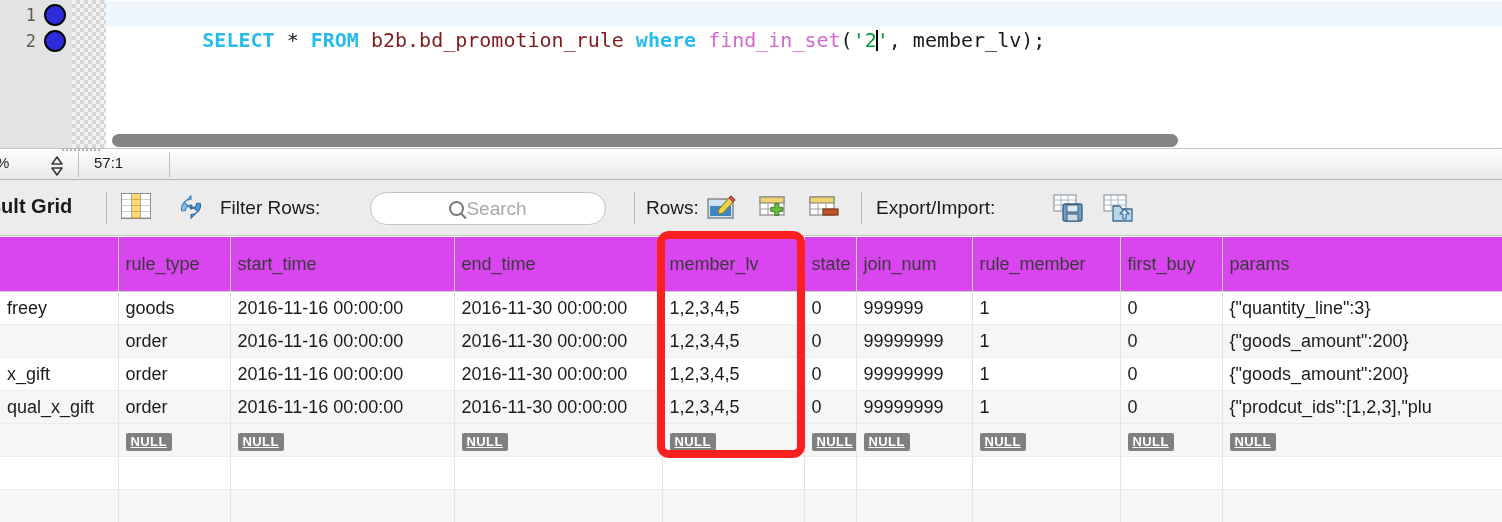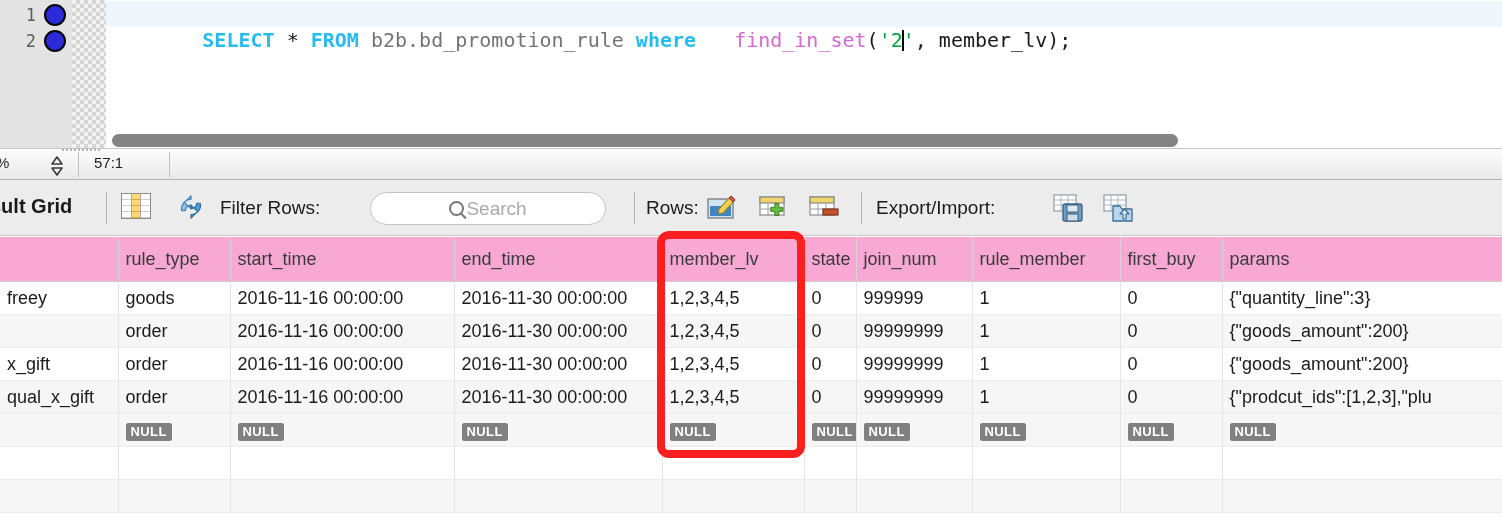--- a/index.html
+++ b/index.html
@@ -83,22 +83,22 @@
     line-height: 26px;
     white-space: pre;
     font-family: "DejaVu Sans Mono", monospace;
     font-size: 20px;
   }
   .code-line.active {
     background: #eff7fd;
     left: 0; right: 0;
   }
   .tok-kw       { color: #27bbee; font-weight: 700; }
-  .tok-ident    { color: #737373; }
-  .tok-fn       { color: #d36ad0; margin-left: 26px; }
+  .tok-ident    { color: #7f1d1d; }
+  .tok-fn       { color: #d36ad0; }
   .tok-punct    { color: #1a1a1a; }
   .tok-string   { color: #00a03e; }
   .caret {
     display: inline-block;
     width: 2px;
     height: 21px;
     background: #000;
     vertical-align: -4px;
     margin: 0 -1px;
   }
@@ -289,29 +289,29 @@
     overflow: hidden;
   }
   table.rgrid {
     border-collapse: collapse;
     table-layout: fixed;
     width: 1502px;
     font-size: 18px;
     color: #1b1b1b;
   }
   table.rgrid th {
-    height: 44px;
+    height: 54px;
     font-weight: 400;
     font-size: 18px;
     color: #3a3a3a;
     text-align: left;
     padding: 0 0 0 7px;
     border-right: 1px solid #d4d4d4;
     border-bottom: 1px solid #cfcfcf;
-    background: #f9a8d4;
+    background: #d946ef;
     white-space: nowrap;
     overflow: hidden;
   }
   table.rgrid td {
     height: 32px;
     padding: 0 0 0 7px;
     border-right: 1px solid #e4e4e4;
     border-bottom: 1px solid #ececec;
     white-space: nowrap;
     overflow: hidden;
@@ -323,20 +323,21 @@
     display: inline-block;
     background: #808080;
     color: #ffffff;
     font-size: 13px;
     font-weight: 700;
     letter-spacing: .4px;
     padding: 1px 5px 2px 5px;
     border-radius: 2px;
     font-family: "Liberation Sans", sans-serif;
     line-height: 15px;
+    text-decoration: underline;
   }
 
   
   .annot {
     position: absolute;
     left: 657px;
     top: 231px;
     width: 148px;
     height: 227px;
     border: 8px solid #fb1f1f;

